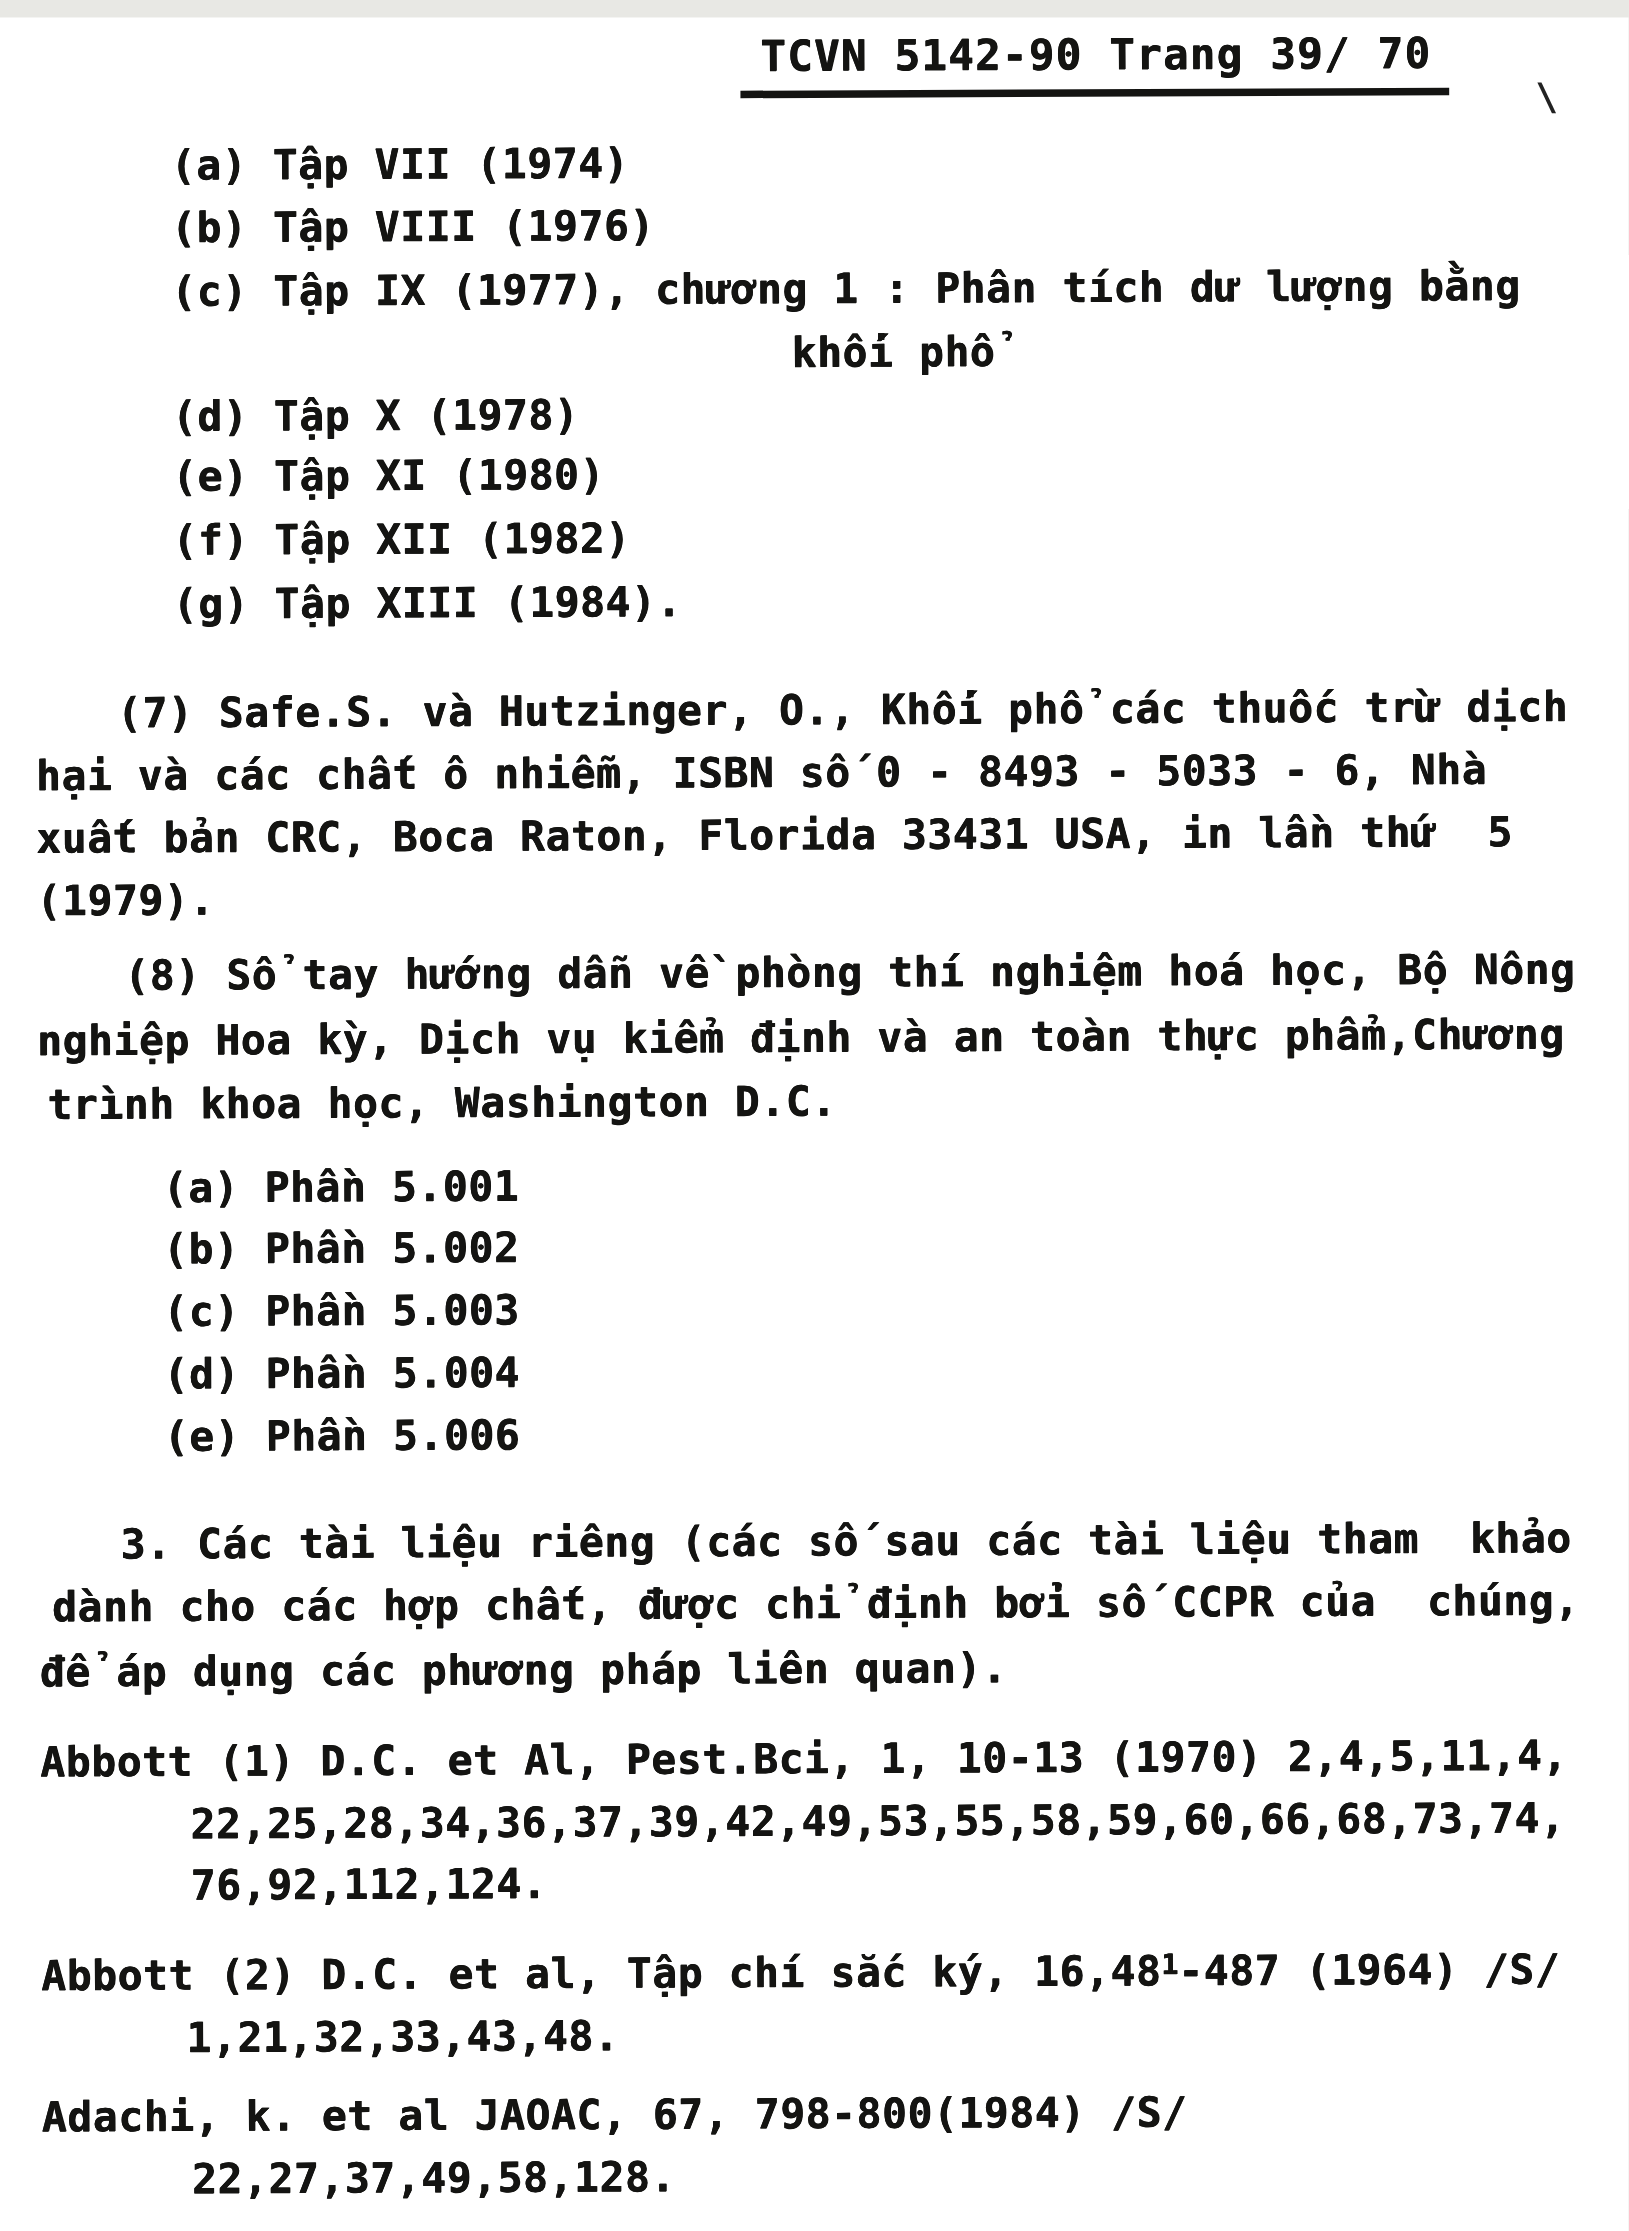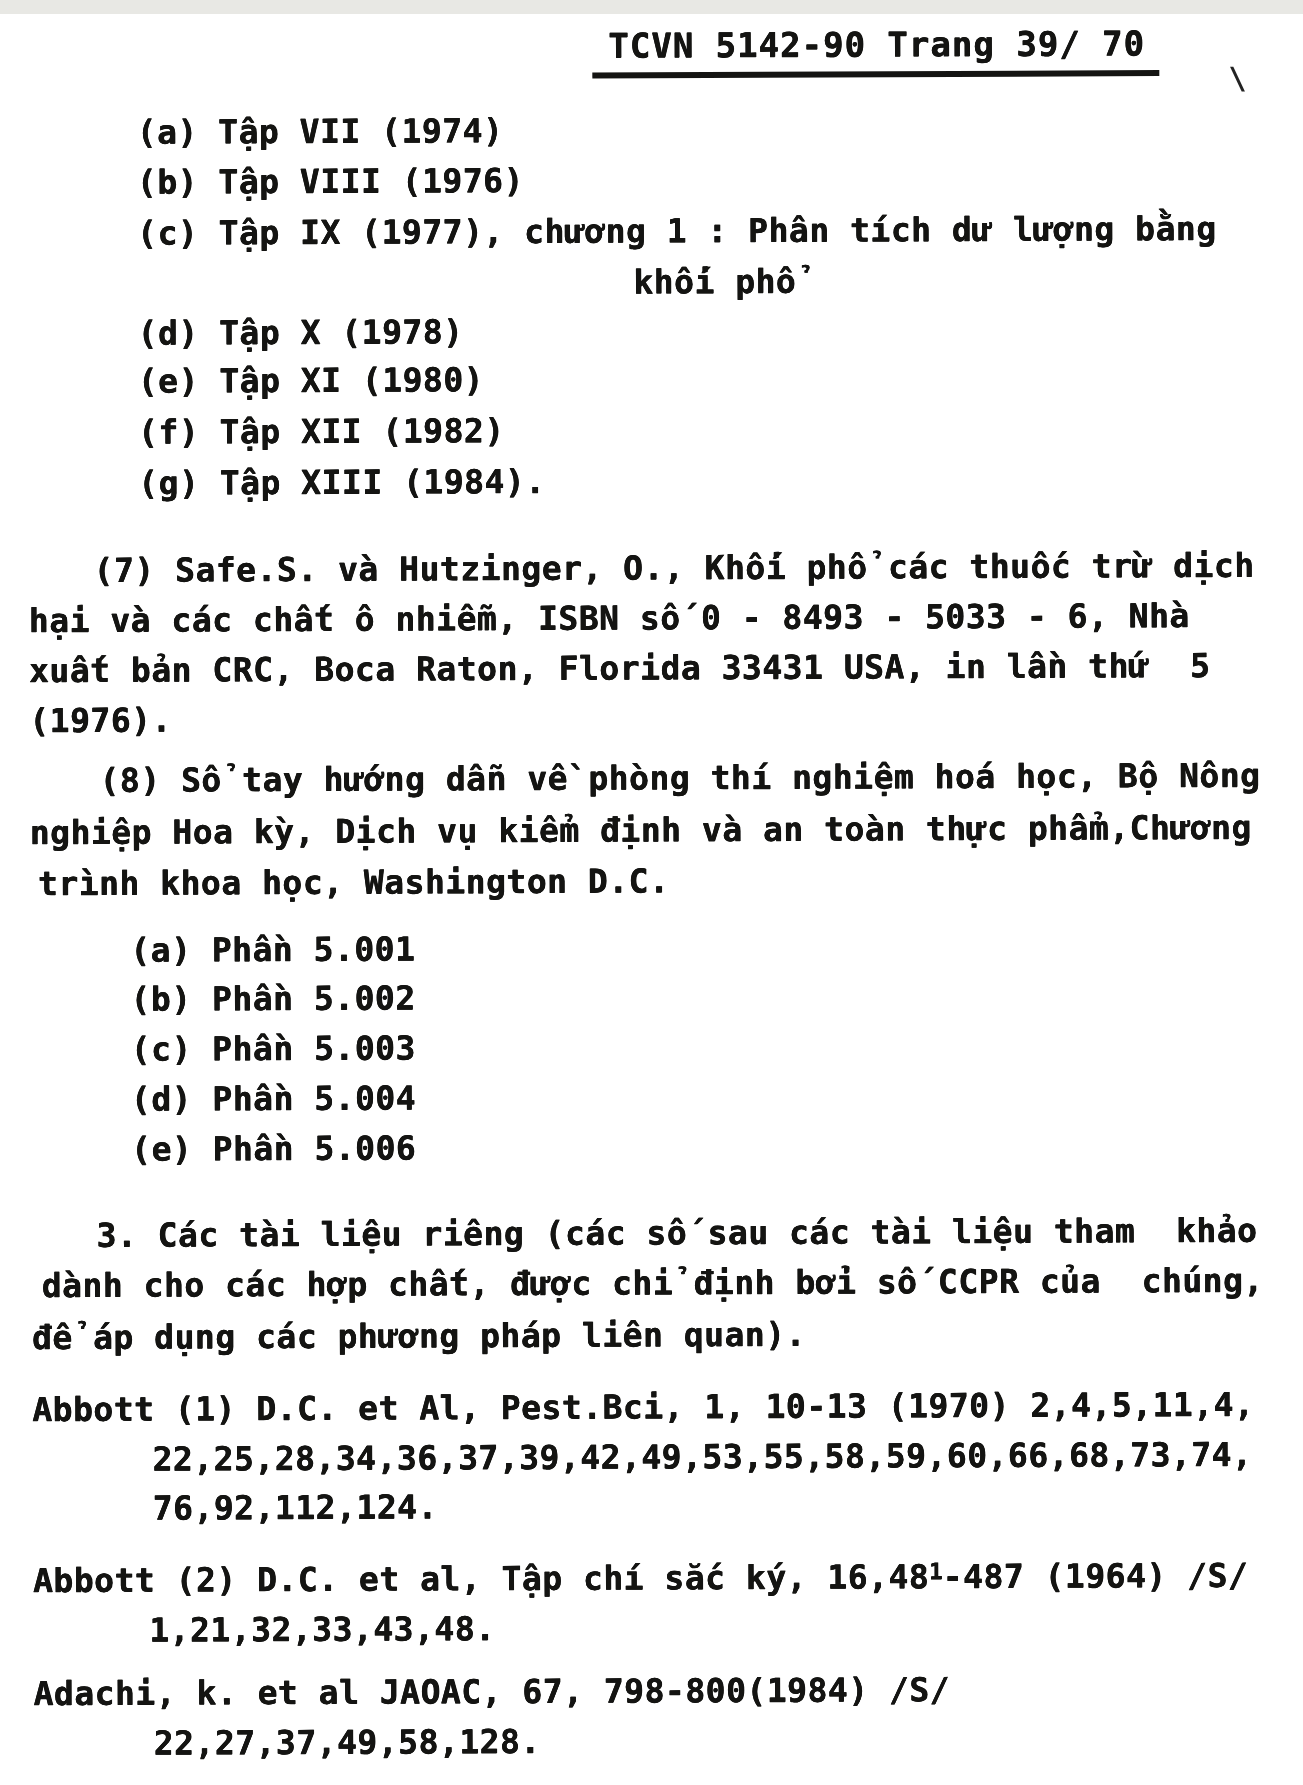--- a/index.html
+++ b/index.html
@@ -65,21 +65,21 @@
     <div class="ln" style="left:140px;top:201px;">(c) Tập IX (1977), chương 1 : Phân tích dư lượng bằng</div>
     <div class="ln" style="left:636px;top:252px;">khối phổ</div>
     <div class="ln" style="left:140px;top:301px;">(d) Tập X (1978)</div>
     <div class="ln" style="left:140px;top:349px;">(e) Tập XI (1980)</div>
     <div class="ln" style="left:140px;top:400px;">(f) Tập XII (1982)</div>
     <div class="ln" style="left:140px;top:451px;">(g) Tập XIII (1984).</div>
 
     <div class="ln" style="left:95px;top:538px;">(7) Safe.S. và Hutzinger, O., Khối phổ các thuốc trừ dịch</div>
     <div class="ln" style="left:30px;top:588px;">hại và các chất ô nhiễm, ISBN số 0 - 8493 - 5033 - 6, Nhà</div>
     <div class="ln" style="left:30px;top:638px;">xuất bản CRC, Boca Raton, Florida 33431 USA, in lần thứ  5</div>
-    <div class="ln" style="left:30px;top:688px;">(1976).</div>
+    <div class="ln" style="left:30px;top:688px;">(1979).</div>
 
     <div class="ln" style="left:100px;top:748px;">(8) Sổ tay hướng dẫn về phòng thí nghiệm hoá học, Bộ Nông</div>
     <div class="ln" style="left:30px;top:800px;">nghiệp Hoa kỳ, Dịch vụ kiểm định và an toàn thực phẩm,Chương</div>
     <div class="ln" style="left:38px;top:851px;">trình khoa học, Washington D.C.</div>
 
     <div class="ln" style="left:130px;top:918px;">(a) Phần 5.001</div>
     <div class="ln" style="left:130px;top:967px;">(b) Phần 5.002</div>
     <div class="ln" style="left:130px;top:1017px;">(c) Phần 5.003</div>
     <div class="ln" style="left:130px;top:1067px;">(d) Phần 5.004</div>
     <div class="ln" style="left:130px;top:1117px;">(e) Phần 5.006</div>

